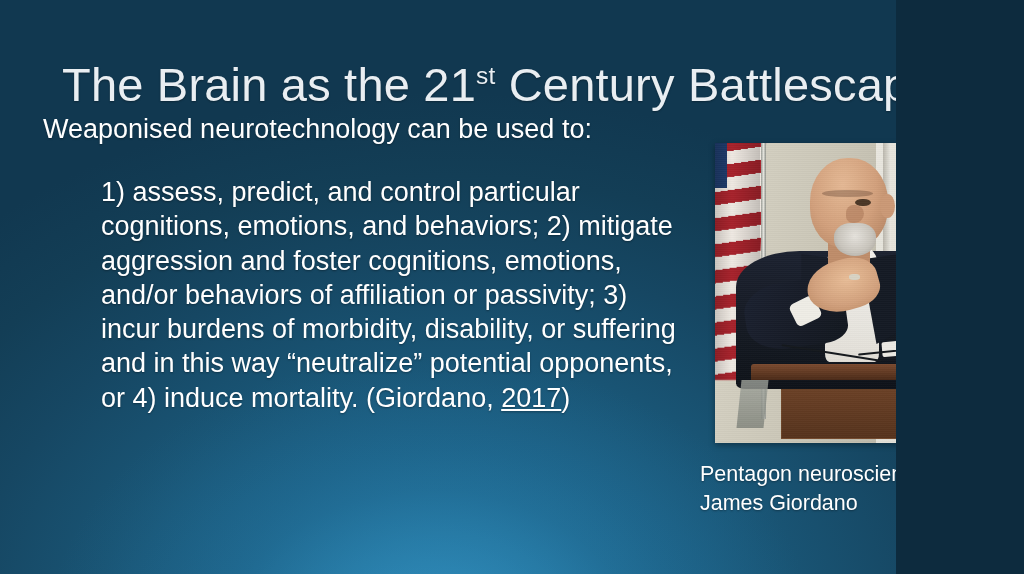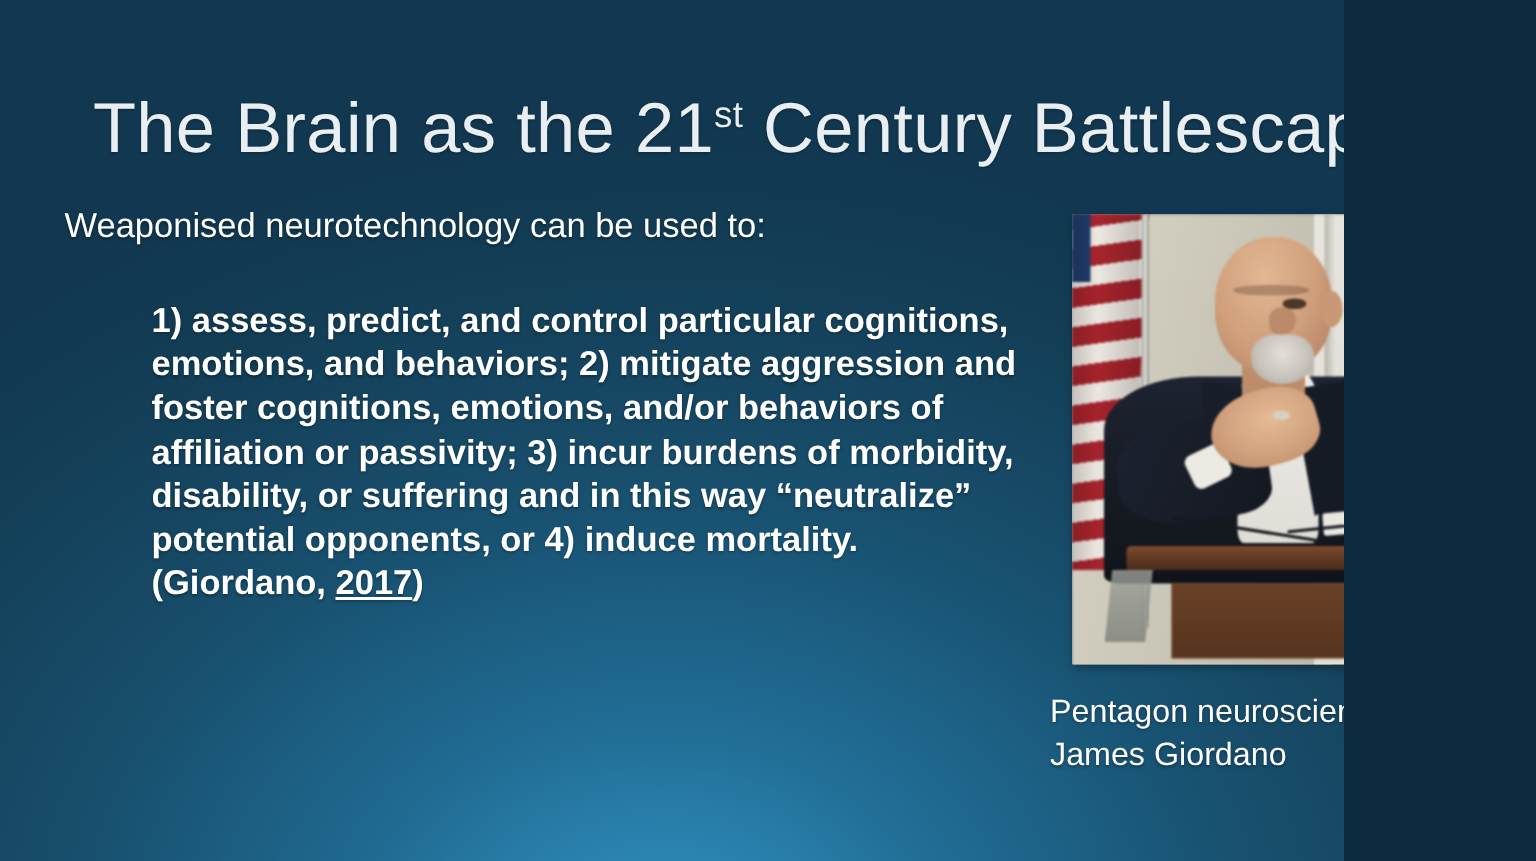--- a/index.html
+++ b/index.html
@@ -58,36 +58,34 @@
   }
   #title sup {
     font-size: 0.52em;
     vertical-align: super;
     line-height: 0;
   }
 
   
   .body-text {
     color: #ffffff;
-    font-size: 23px;
+    font-size: 27px;
     line-height: 1.27;
     text-shadow: 0 1px 2px rgba(0,0,0,0.34);
     font-weight: 400;
-    margin-top: 24px;
   }
   #lead-line {
     left: 43px;
     top: 112px;
     width: 660px;
   }
   #list-block {
     left: 101px;
     top: 175px;
     width: 590px;
-    font-weight: bold;
   }
   #closing-block {
     left: 43px;
     top: 454px;
     width: 640px;
   }
   .ul-link {
     text-decoration: underline;
     text-underline-offset: 2px;
     color: #ffffff;

